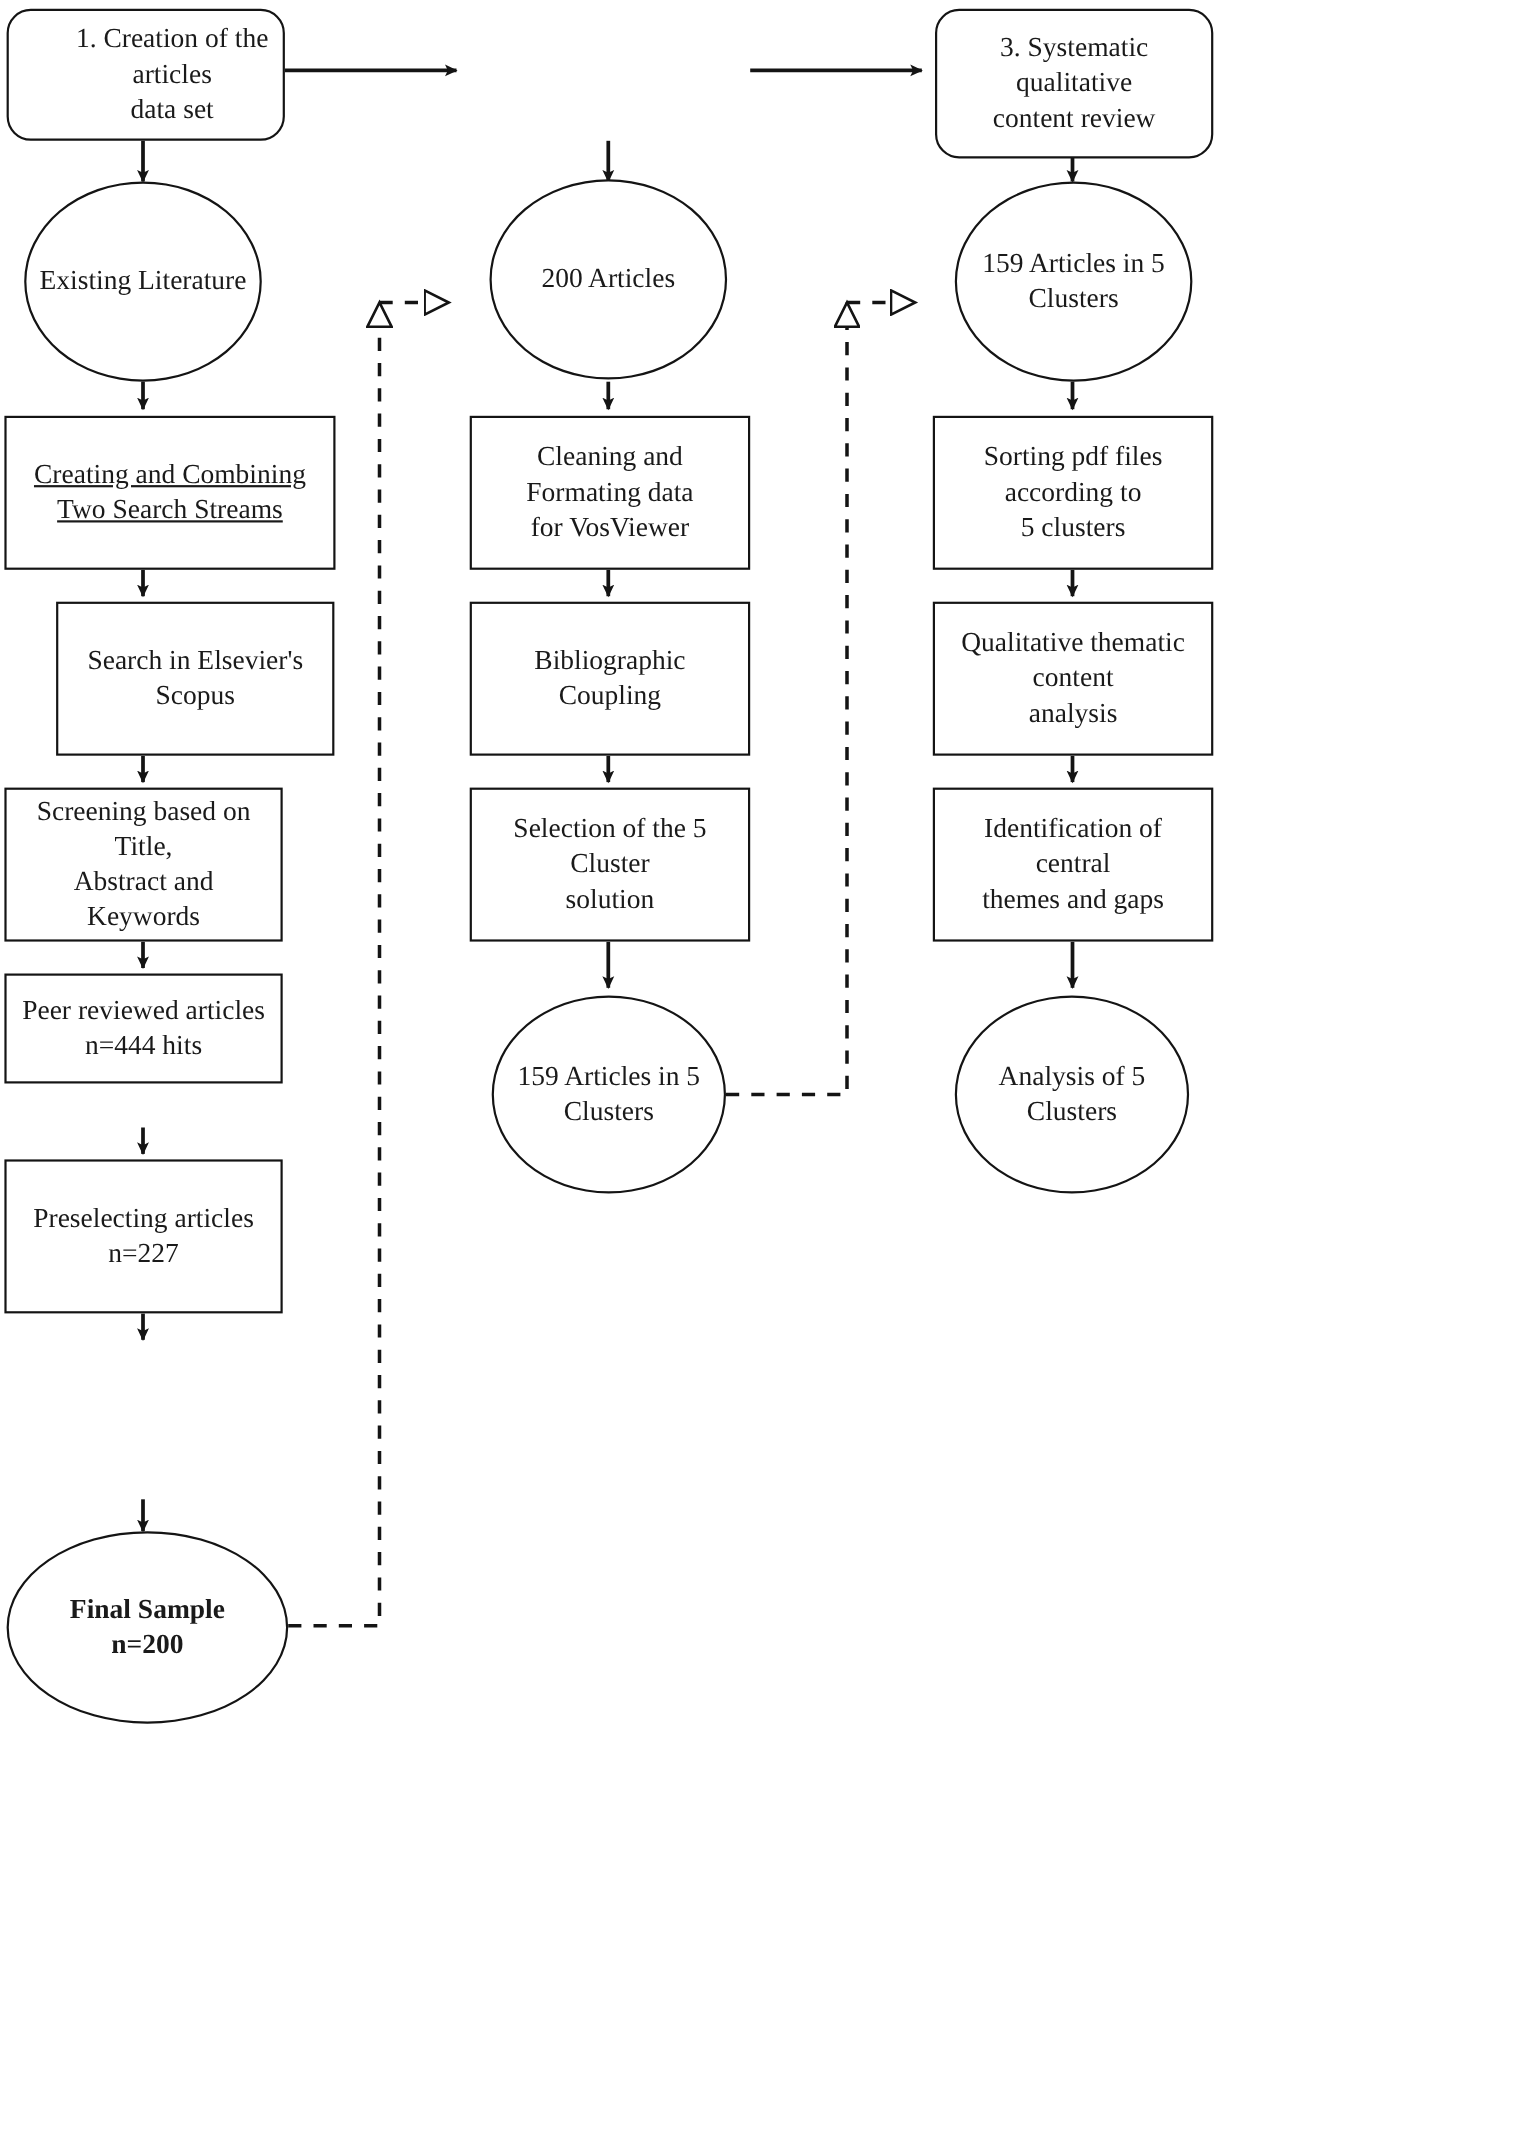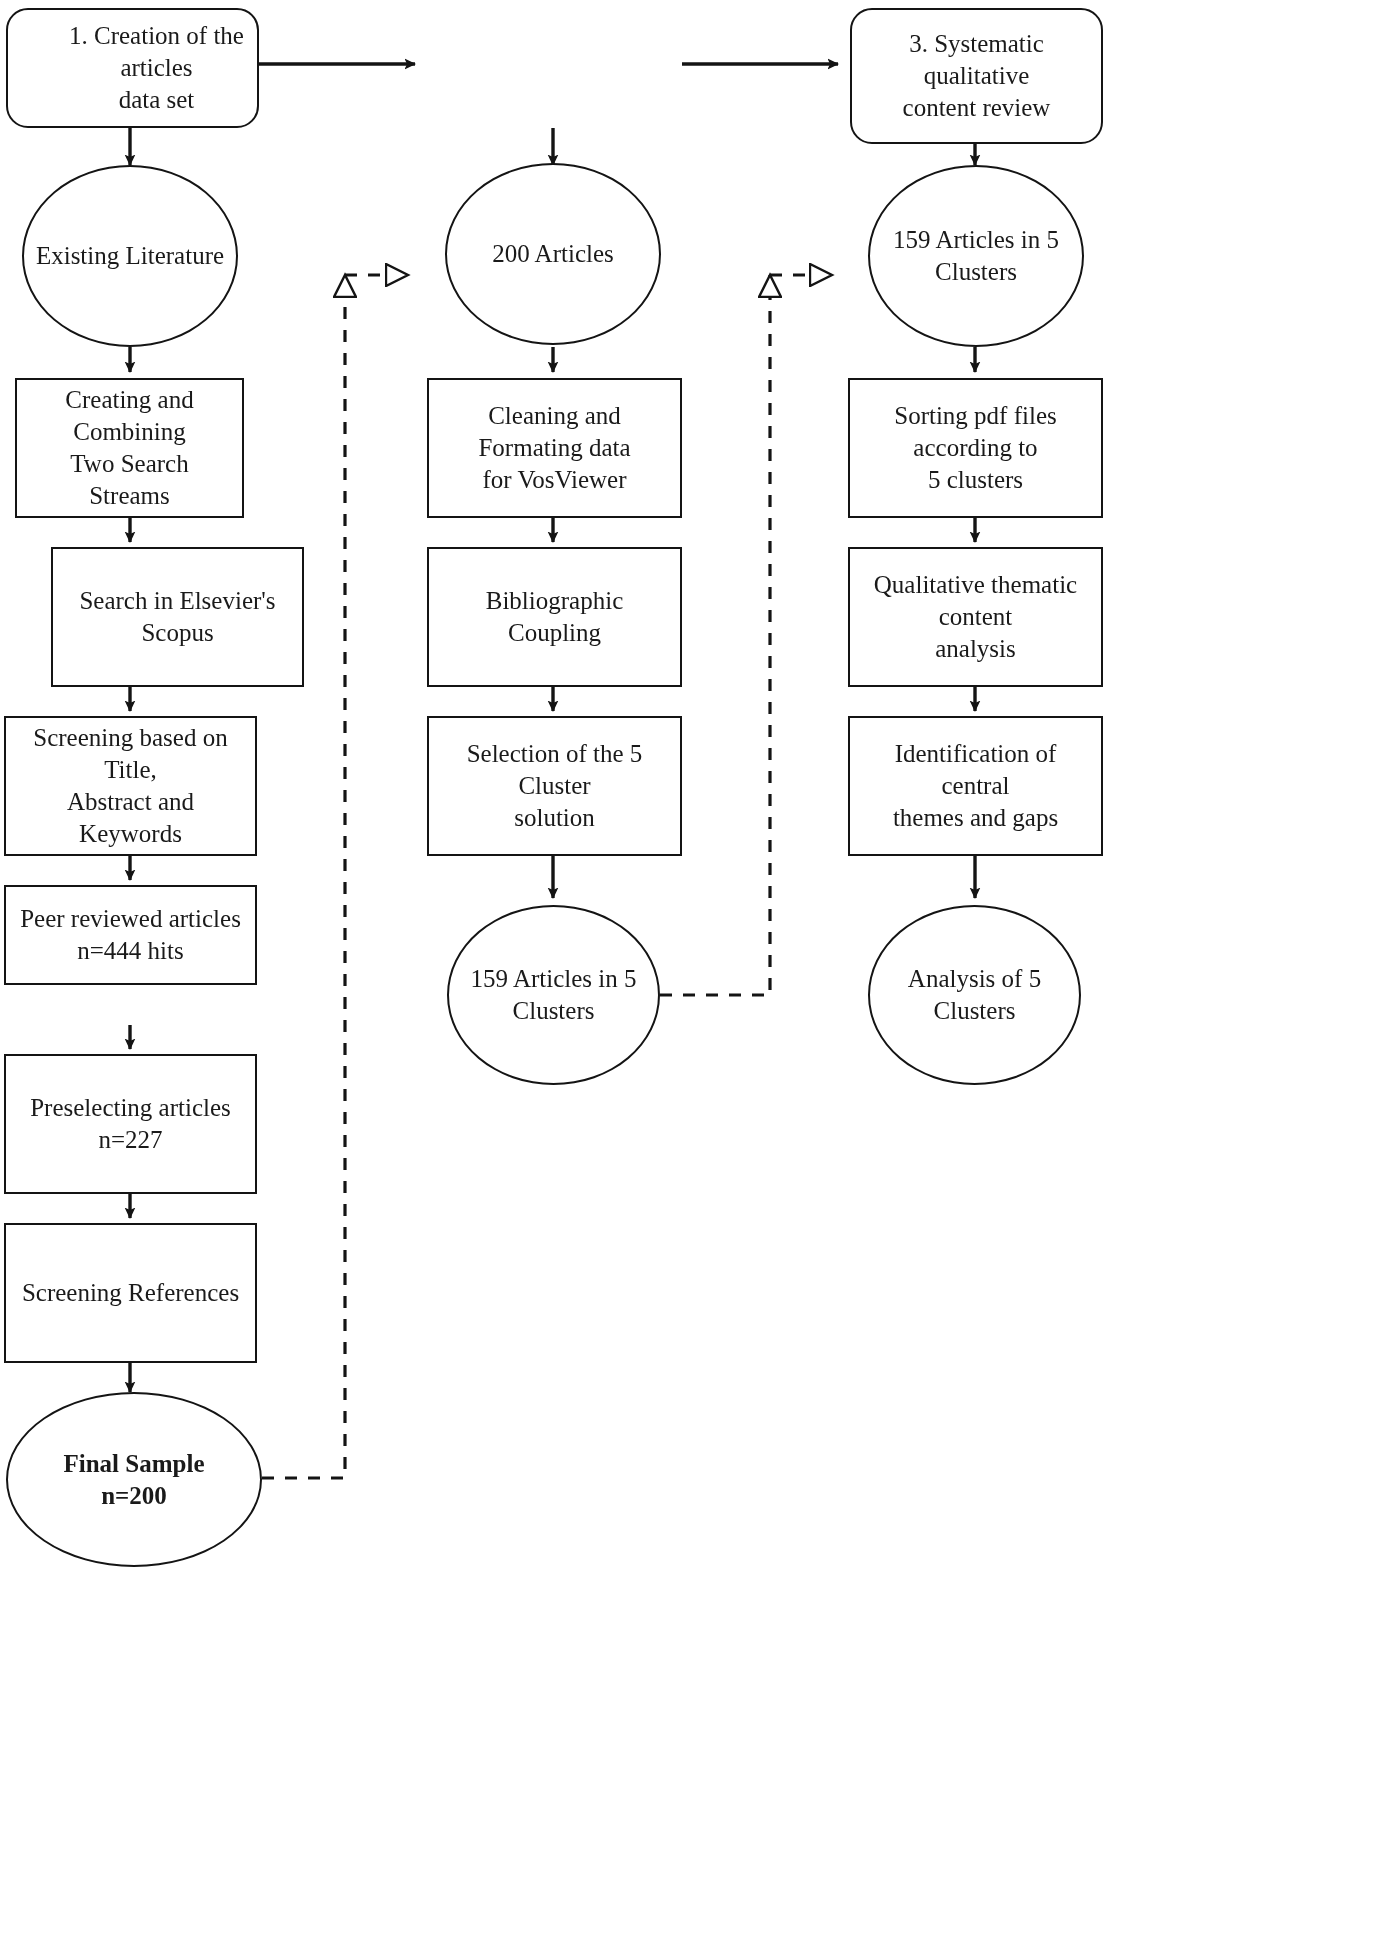--- a/index.html
+++ b/index.html
@@ -119,41 +119,38 @@
   </div>
   <div class="node stage" style="left:850px; top:8px; width:253px; height:136px;">
     <span class="lbl">3. Systematic qualitative
 content review</span>
   </div>
 
   <div class="node term" style="left:22px; top:165px; width:216px; height:182px;">
     <span class="lbl">Existing Literature</span>
   </div>
 
-  <div class="node proc" style="left:15px; top:378px; width:229px; height:140px;">
+  <div class="node proc" style="left:4px; top:378px; width:301px; height:140px;text-decoration:underline;">
     <span class="lbl">Creating and Combining
 Two Search Streams</span>
   </div>
   <div class="node proc" style="left:4px; top:547px; width:253px; height:140px;margin-left:47px;">
     <span class="lbl">Search in Elsevier's Scopus</span>
   </div>
   <div class="node proc" style="left:4px; top:716px; width:253px; height:140px;">
     <span class="lbl">Screening based on Title,
 Abstract and Keywords</span>
   </div>
   <div class="node proc" style="left:4px; top:885px; width:253px; height:100px;">
     <span class="lbl">Peer reviewed articles
 n=444 hits</span>
   </div>
   <div class="node proc" style="left:4px; top:1054px; width:253px; height:140px;">
     <span class="lbl">Preselecting articles
 n=227</span>
-  </div>
-  <div class="node proc" style="left:4px; top:1223px; width:253px; height:140px;">
-    <span class="lbl">Screening References</span>
   </div>
 
   <div class="node term bold" style="left:6px; top:1392px; width:256px; height:175px;">
     <span class="lbl">Final Sample
 n=200</span>
   </div>
 
   <div class="node term" style="left:445px; top:163px; width:216px; height:182px;">
     <span class="lbl">200 Articles</span>
   </div>

